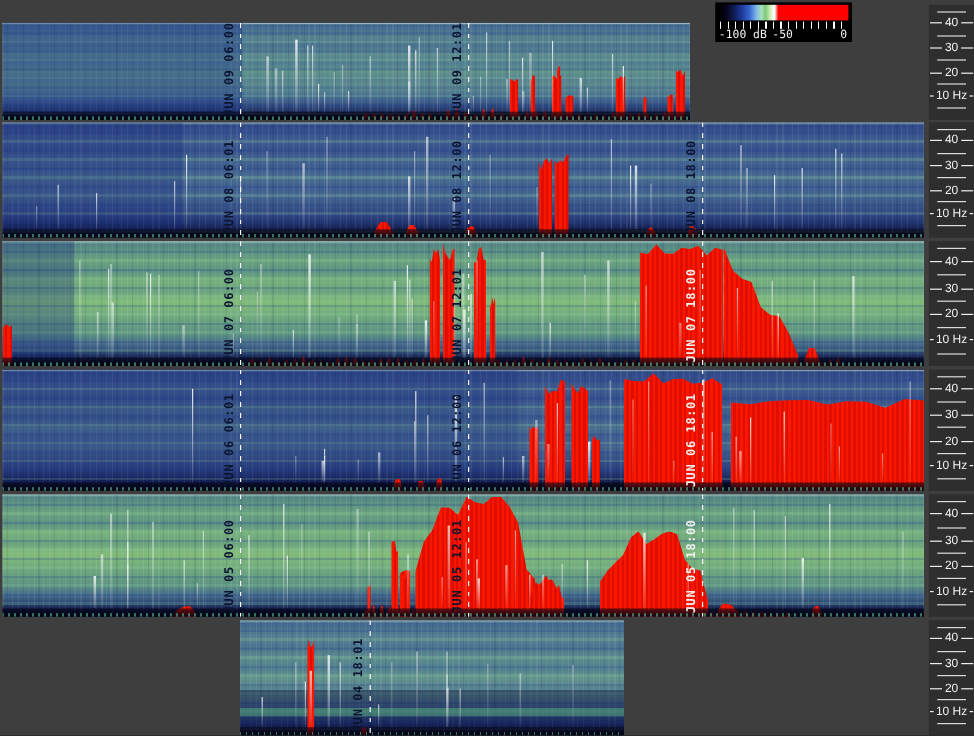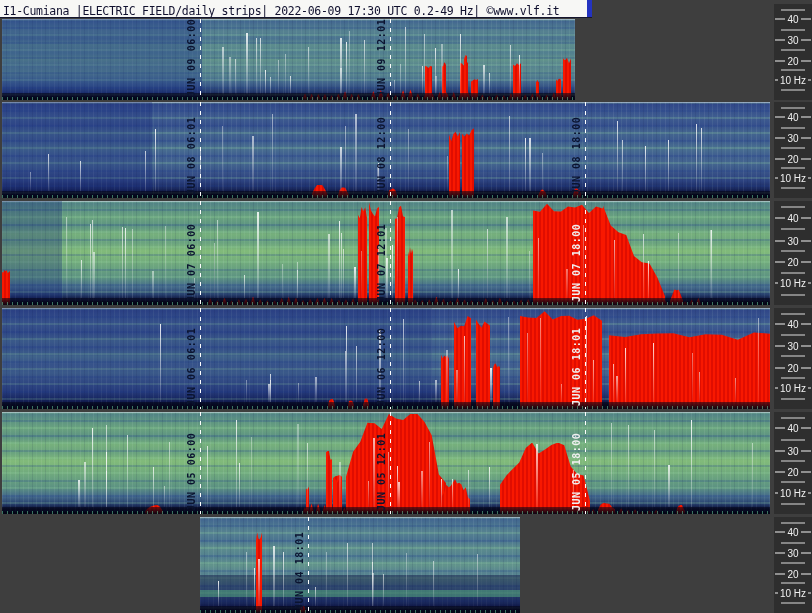--- a/index.html
+++ b/index.html
@@ -54,25 +54,30 @@
   .frow{position:absolute;left:0;right:0;transform:translateY(-50%);display:flex;align-items:center;gap:2px;padding:0 1px;}
   .frow .ln{flex:1;height:1px;background:#f0f0f0;}
   .frow .tx{color:#f0f0f0;font:10px "Liberation Sans",sans-serif;}
   .mtick{position:absolute;left:7px;right:7px;height:1px;background:#dcdcdc;transform:translateY(-50%);}
 </style>
 </head>
 <body>
 
 <div class="screen">
 
-  <div class="titlebar">
-    <span class="tx">I1-Cumiana |ELECTRIC FIELD/daily strips| 2022-06-09 17:30 UTC 0.2-49 Hz| ©www.vlf.it</span>
-    <span class="titlecap"></span>
+
+  <div class="legend">
+    <div class="grad"></div>
+    <div class="comb"></div>
+    <div class="legendlabels">
+      <span class="ll-min">-100 dB</span>
+      <span class="ll-mid">-50</span>
+      <span class="ll-max">0</span>
+    </div>
   </div>
-
 
   <div id="strips">
       <div class="strip spec spec-teal" style="top: 19px; left: 2px; width: 573px; height: 81px;">
         <div class="zone" style="left: 0px; width: 200px; background: rgba(22, 42, 135, 0.32);"></div>
         <div class="ev" style="left: 300px; width: 60px; height: 11%; clip-path: polygon(0% 100%, 0% 100%, 5% 28%, 10% 100%, 11.1% 100%, 16.1% 29%, 21.1% 100%, 22.2% 100%, 27.2% 33%, 32.2% 100%, 33.3% 100%, 38.3% 32%, 43.3% 100%, 44.4% 100%, 49.4% 47%, 54.4% 100%, 55.6% 100%, 60.6% 30%, 65.6% 100%, 66.7% 100%, 71.7% 4%, 76.7% 100%, 77.8% 100%, 82.8% 29%, 87.8% 100%, 88.9% 100%, 93.9% 33%, 98.9% 100%, 100% 100%);"></div>
         <div class="ev" style="left: 368px; width: 52px; height: 13%; clip-path: polygon(0% 100%, 0% 100%, 6.4% 16%, 12.9% 100%, 14.3% 100%, 20.7% 4%, 27.1% 100%, 28.6% 100%, 35% 32%, 41.4% 100%, 42.9% 100%, 49.3% 52%, 55.7% 100%, 57.1% 100%, 63.6% 8%, 70% 100%, 71.4% 100%, 77.9% 1%, 84.3% 100%, 85.7% 100%, 92.1% 38%, 98.6% 100%, 100% 100%);"></div>
         <div class="evg" style="left: 420px; width: 150px; height: 62%;">
           <div class="ev" style="left: 0px; width: 100%; height: 16%; clip-path: polygon(0% 100%, 0% 100%, 2.1% 31%, 4.3% 100%, 4.8% 100%, 6.9% 20%, 9% 100%, 9.5% 100%, 11.7% 4%, 13.8% 100%, 14.3% 100%, 16.4% 3%, 18.6% 100%, 19% 100%, 21.2% 2%, 23.3% 100%, 23.8% 100%, 26% 0%, 28.1% 100%, 28.6% 100%, 30.7% 5%, 32.9% 100%, 33.3% 100%, 35.5% 19%, 37.6% 100%, 38.1% 100%, 40.2% 31%, 42.4% 100%, 42.9% 100%, 45% 48%, 47.1% 100%, 47.6% 100%, 49.8% 36%, 51.9% 100%, 52.4% 100%, 54.5% 42%, 56.7% 100%, 57.1% 100%, 59.3% 16%, 61.4% 100%, 61.9% 100%, 64% 9%, 66.2% 100%, 66.7% 100%, 68.8% 31%, 71% 100%, 71.4% 100%, 73.6% 20%, 75.7% 100%, 76.2% 100%, 78.3% 32%, 80.5% 100%, 81% 100%, 83.1% 34%, 85.2% 100%, 85.7% 100%, 87.9% 7%, 90% 100%, 90.5% 100%, 92.6% 36%, 94.8% 100%, 95.2% 100%, 97.4% 24%, 99.5% 100%, 100% 100%);"></div>
           <div class="ev" style="left: 49px; width: 7px; height: 42%; clip-path: polygon(0% 100%, 0% 13.4%, 25% 7.3%, 50% 1.6%, 75% 5.7%, 100% 0.7%, 100% 100%);"></div>
           <div class="ev" style="left: 42px; width: 3px; height: 94%; clip-path: polygon(0% 100%, 0% 6.6%, 25% 13%, 50% 4%, 75% 6.6%, 100% 5.3%, 100% 100%);"></div>

